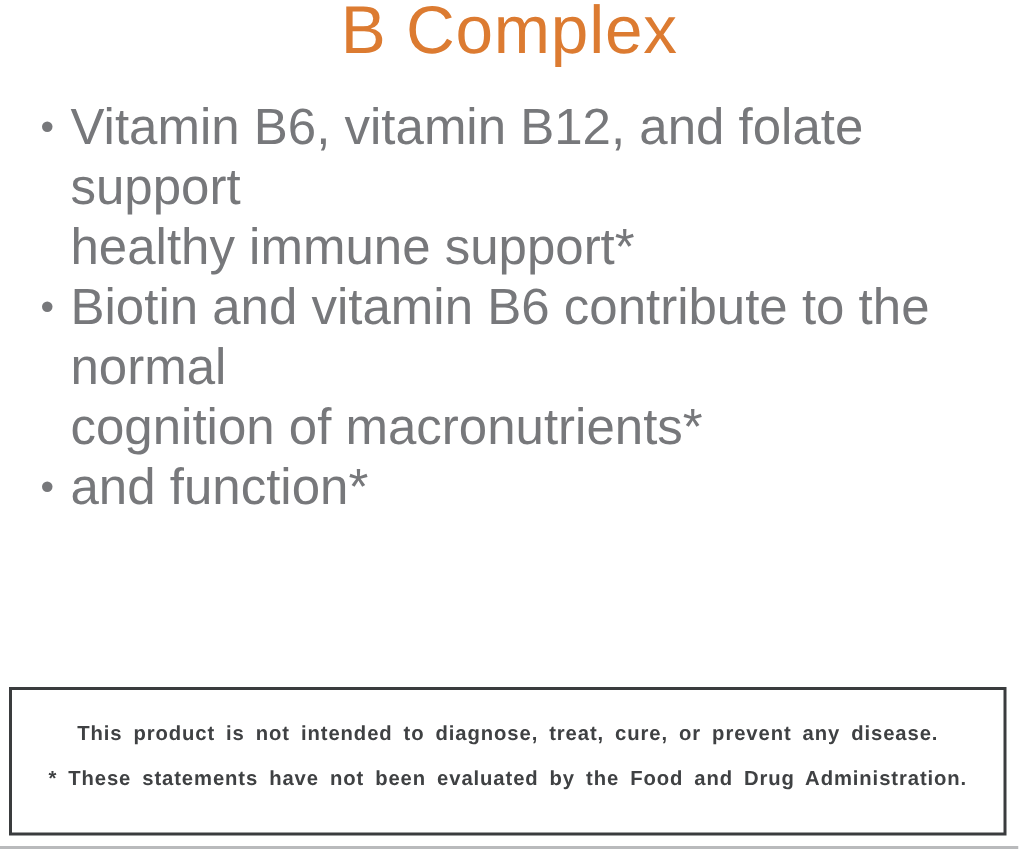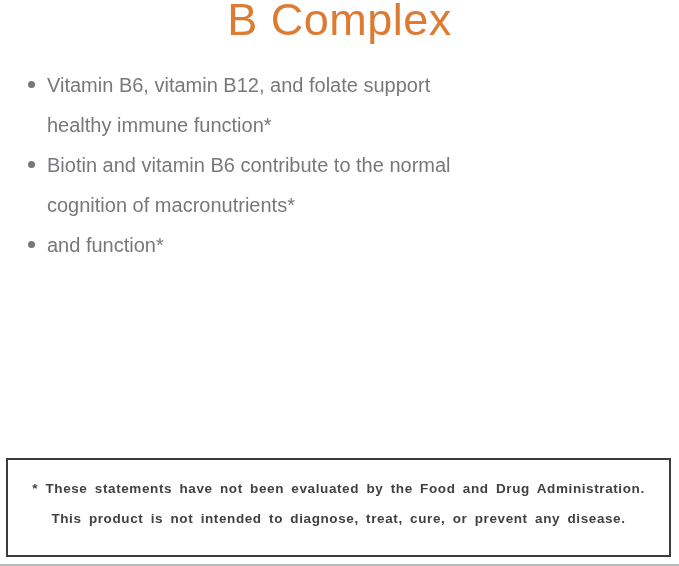--- a/index.html
+++ b/index.html
@@ -35,21 +35,21 @@
     left: 28px;
     width: 614px;
     margin: 0;
     padding: 0;
     list-style: none;
   }
 
   .benefit {
     display: flex;
     align-items: flex-start;
-    font-size: 20px;
+    font-size: 34px;
     line-height: 40px;
     color: #77787B;
   }
 
   .dot {
     flex-shrink: 0;
     width: 7px;
     height: 7px;
     border-radius: 50%;
     background: #77787B;
@@ -88,21 +88,21 @@
 <div class="page">
 
   <h1 class="title">B Complex</h1>
 
   <ul class="benefits">
 
     <li class="benefit">
       <span class="dot"></span>
       <span class="benefit-text">
         <span class="benefit-line">Vitamin B6, vitamin B12, and folate support</span>
-        <span class="benefit-line">healthy immune function*</span>
+        <span class="benefit-line">healthy immune support*</span>
       </span>
     </li>
 
     <li class="benefit">
       <span class="dot"></span>
       <span class="benefit-text">
         <span class="benefit-line">Biotin and vitamin B6 contribute to the normal</span>
         <span class="benefit-line">cognition of macronutrients*</span>
       </span>
     </li>
@@ -110,17 +110,17 @@
     <li class="benefit">
       <span class="dot"></span>
       <span class="benefit-text">
         <span class="benefit-line">and function*</span>
       </span>
     </li>
 
   </ul>
 
   <div class="disclaimer-box">
+    <div class="disclaimer-line">This product is not intended to diagnose, treat, cure, or prevent any disease.</div>
     <div class="disclaimer-line">* These statements have not been evaluated by the Food and Drug Administration.</div>
-    <div class="disclaimer-line">This product is not intended to diagnose, treat, cure, or prevent any disease.</div>
   </div>
 
 </div>
 
 </body></html>

